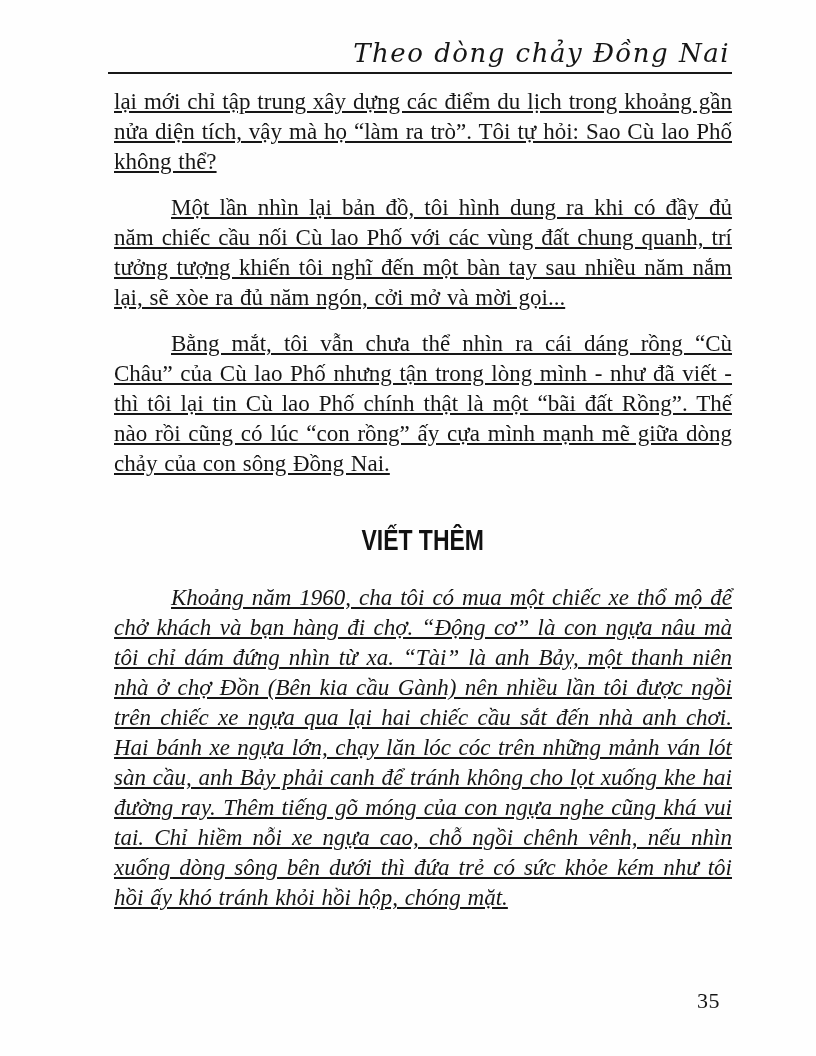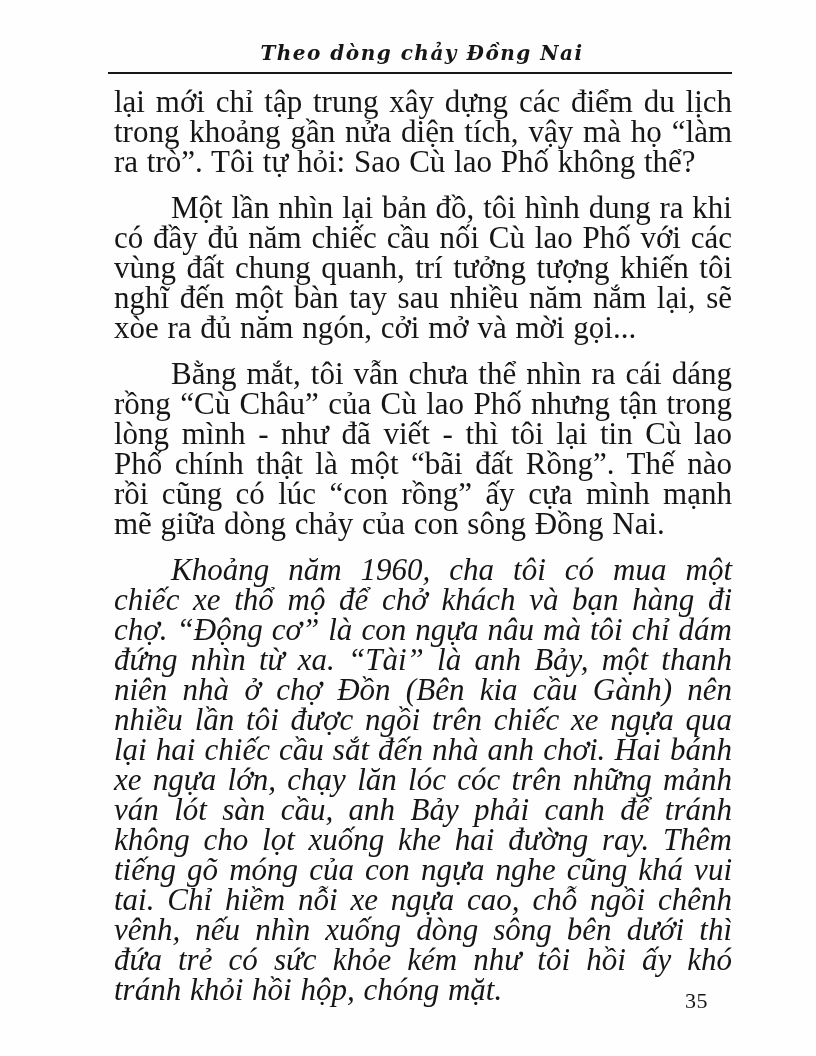--- a/index.html
+++ b/index.html
@@ -13,44 +13,45 @@
     height: 1056px;
     margin: 0 auto;
     background: #fefefe;
     box-sizing: border-box;
     padding: 40px 84px 0 114px;
     font-family: "Liberation Serif", "DejaVu Serif", serif;
     color: #161616;
     overflow: hidden;
   }
   .running-title {
-    text-align: center;
+    text-align: right;
     font-style: italic;
-    font-weight: bold;
-    font-size: 20px;
+    font-weight: normal;
+    font-size: 26px;
     letter-spacing: 1.5px;
     padding-right: 2px;
     line-height: 26px;
     font-family: "DejaVu Serif", serif;
   }
   .header-rule {
     border: none;
     border-bottom: 2px solid #181818;
     margin: 6px 0 0 -6px;
     height: 0;
   }
   .page-body {
     padding-top: 13px;
   }
   .para {
-    font-size: 31px;
+    font-size: 23px;
     line-height: 30px;
     text-align: justify;
     margin: 0 0 16px 0;
     word-spacing: 1px;
+    text-decoration: underline;
   }
   .para.indent {
     text-indent: 57px;
   }
   .para.italic {
     font-style: italic;
   }
   .section-heading {
     margin: 46px 0 26px 0;
     text-align: center;
@@ -61,21 +62,21 @@
     font-family: "Liberation Sans", sans-serif;
     font-weight: 700;
     font-size: 28px;
     letter-spacing: 0px;
     transform: scaleX(0.82) scaleY(1.05);
     transform-origin: center;
     color: #111;
   }
   .page-number {
     position: absolute;
-    right: 108px;
+    right: 96px;
     bottom: 42px;
     font-size: 22px;
     color: #161616;
     letter-spacing: 0.5px;
   }
 </style>
 </head>
 <body>
 
 <div class="page">
@@ -86,20 +87,23 @@
   </header>
 
   <main class="page-body">
 
     <p class="para">lại mới chỉ tập trung xây dựng các điểm du lịch trong khoảng gần nửa diện tích, vậy mà họ “làm ra trò”. Tôi tự hỏi: Sao Cù lao Phố không thể?</p>
 
     <p class="para indent">Một lần nhìn lại bản đồ, tôi hình dung ra khi có đầy đủ năm chiếc cầu nối Cù lao Phố với các vùng đất chung quanh, trí tưởng tượng khiến tôi nghĩ đến một bàn tay sau nhiều năm nắm lại, sẽ xòe ra đủ năm ngón, cởi mở và mời gọi...</p>
 
     <p class="para indent">Bằng mắt, tôi vẫn chưa thể nhìn ra cái dáng rồng “Cù Châu” của Cù lao Phố nhưng tận trong lòng mình - như đã viết - thì tôi lại tin Cù lao Phố chính thật là một “bãi đất Rồng”. Thế nào rồi cũng có lúc “con rồng” ấy cựa mình mạnh mẽ giữa dòng chảy của con sông Đồng Nai.</p>
 
+    <h2 class="section-heading">
+      <span class="heading-text">VIẾT THÊM</span>
+    </h2>
 
     <p class="para indent italic">Khoảng năm 1960, cha tôi có mua một chiếc xe thổ mộ để chở khách và bạn hàng đi chợ. “Động cơ” là con ngựa nâu mà tôi chỉ dám đứng nhìn từ xa. “Tài” là anh Bảy, một thanh niên nhà ở chợ Đồn (Bên kia cầu Gành) nên nhiều lần tôi được ngồi trên chiếc xe ngựa qua lại hai chiếc cầu sắt đến nhà anh chơi. Hai bánh xe ngựa lớn, chạy lăn lóc cóc trên những mảnh ván lót sàn cầu, anh Bảy phải canh để tránh không cho lọt xuống khe hai đường ray. Thêm tiếng gõ móng của con ngựa nghe cũng khá vui tai. Chỉ hiềm nỗi xe ngựa cao, chỗ ngồi chênh vênh, nếu nhìn xuống dòng sông bên dưới thì đứa trẻ có sức khỏe kém như tôi hồi ấy khó tránh khỏi hồi hộp, chóng mặt.</p>
 
 
   </main>
 
   <footer>
     <div class="page-number">35</div>
   </footer>
 

